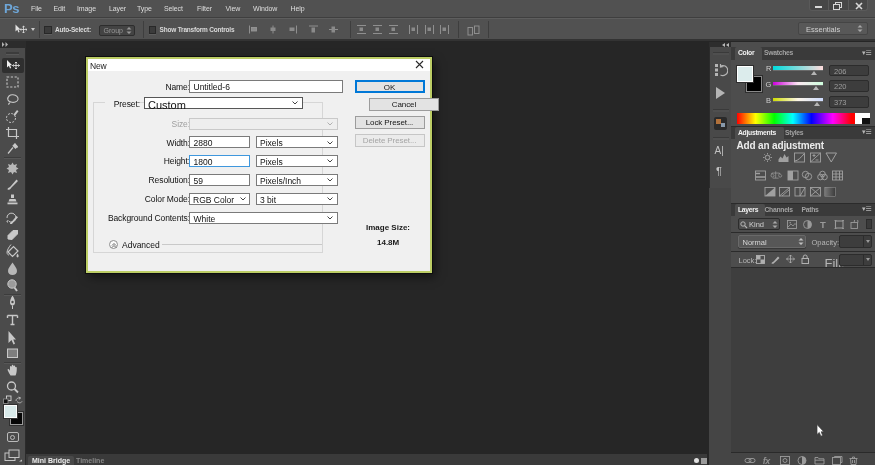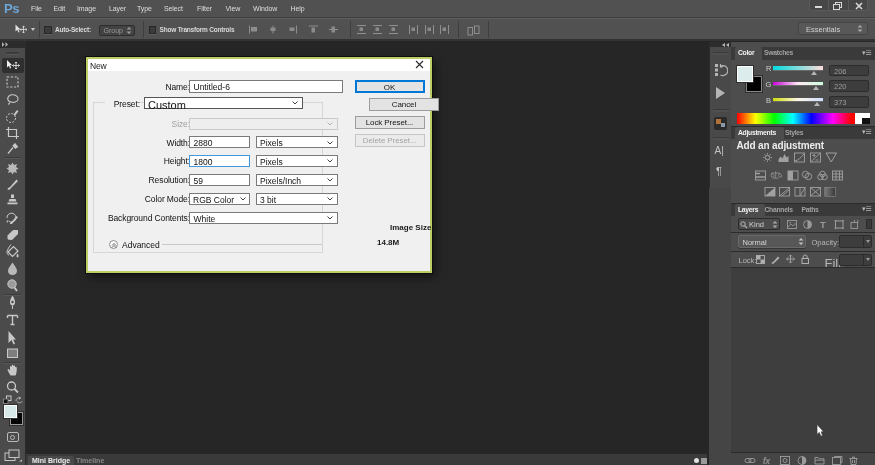--- a/index.html
+++ b/index.html
@@ -526,18 +526,18 @@
     <path d="M1 3.5 L3 1.5 L5 3.5 M1 5.5 L3 3.5 L5 5.5" stroke="#555" fill="none" stroke-width="0.9"></path>
   </svg>
 <div class="a txt" style="left:122px;top:240px;font-size:8.5px;color:#111;">Advanced</div>
 <div class="a" style="left:162px;top:244px;width:160px;height:1px;background:#c9c9c9;"></div>
 
 <div class="a btn" style="left:354.5px;top:80px;border:2px solid #0078d7;">OK</div>
 <div class="a btn" style="left:369px;top:98px;">Cancel</div>
 <div class="a btn" style="left:354.5px;top:116px;">Lock Preset...</div>
 <div class="a btn" style="left:354.5px;top:134px;background:#ebebeb;border-color:#c6c6c6;color:#a5a5a5;">Delete Preset...</div>
 
-<div class="a txt" style="left:366px;top:222.5px;font-size:8px;font-weight:bold;color:#1a1a1a;margin-left:24px;">Image Size:</div>
+<div class="a txt" style="left:366px;top:222.5px;font-size:8px;font-weight:bold;color:#1a1a1a;">Image Size:</div>
 <div class="a txt" style="left:377px;top:238px;font-size:8px;font-weight:bold;color:#1a1a1a;">14.8M</div>
 
 <svg class="a" style="left:815.5px;top:424px;" width="10" height="14">
  <path d="M1 0.5 L1 10.5 L3.3 8.4 L4.8 12.2 L6.6 11.5 L5.2 7.8 L7.8 7.8 Z" fill="#ffffff" stroke="#3a3a3a" stroke-width="0.7"></path>
 </svg>
 
 </body></html>

